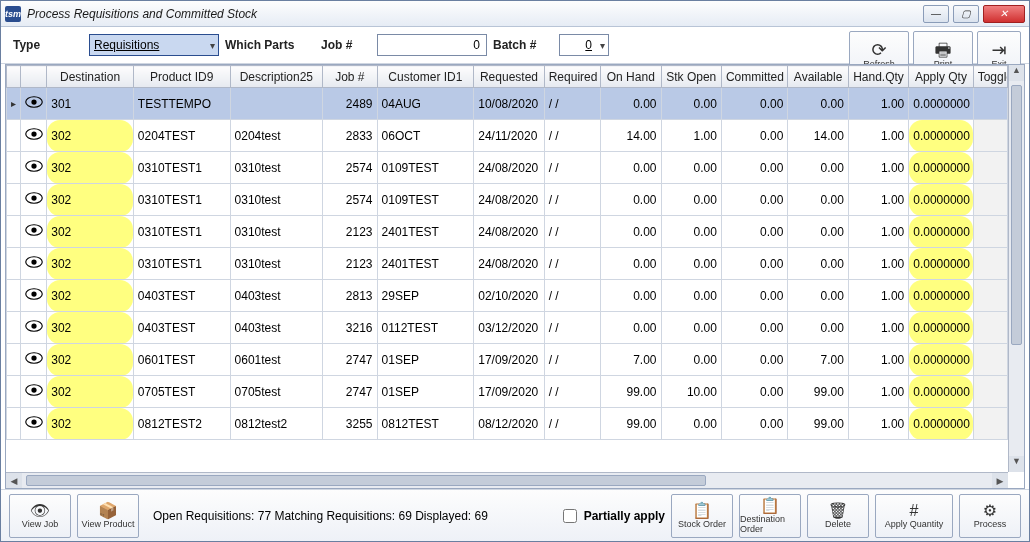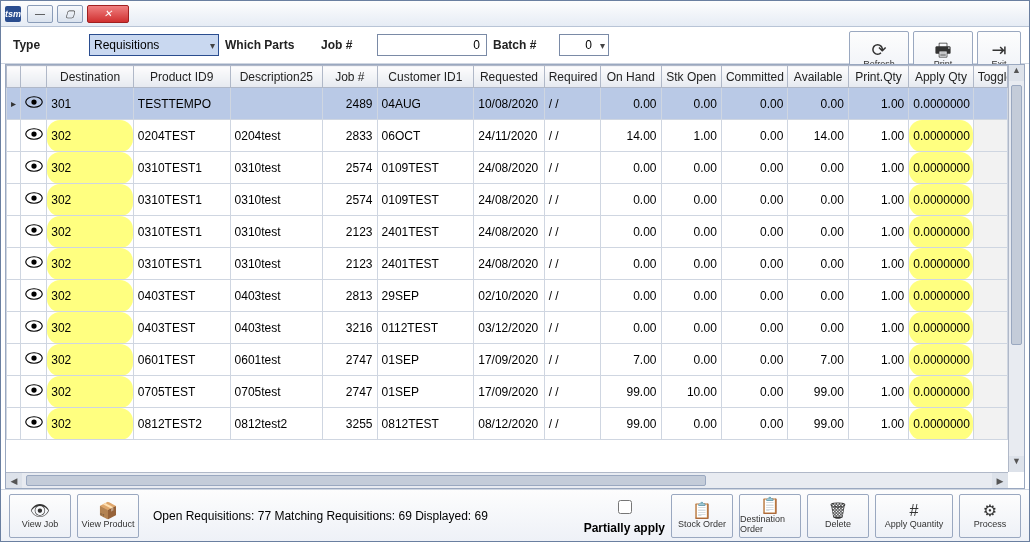--- a/index.html
+++ b/index.html
@@ -9,21 +9,21 @@
   .titlebar .app-icon { width:16px;height:16px;background:#2a4d8f;color:#fff;font-size:9px;display:flex;align-items:center;justify-content:center;font-weight:bold;margin-right:6px;border-radius:2px;}
   .titlebar .title-text { flex:1; color:#1a1a1a; }
   .win-btns { display:flex; gap:4px; }
   .win-btn { width:26px; height:18px; border:1px solid #8a9cb8; background:linear-gradient(#f6f8fb,#dbe3ee); border-radius:2px; display:flex;align-items:center;justify-content:center;font-size:10px;color:#333;cursor:pointer;}
   .win-btn.close { background:linear-gradient(#f08080,#d03030); color:#fff; border-color:#a02020; width:42px;}
   .toolbar { padding:6px 12px 6px 12px; display:flex; gap:7px; background:#fff; border-bottom:1px solid #cfd6e1;}
   .tb-row { display:flex; align-items:center; gap:6px; height:24px;}
   .lbl { font-size:12px; font-weight:bold; width:70px; color:#222;}
   .lbl.sm { width:90px; font-weight:bold;}
   .combo, .textin { height:22px; border:1px solid #7a8aa6; font-size:12px; padding:0 4px; background:#fff; }
-  .combo { position:relative; display:flex; align-items:center; padding-right:16px;}
+  .combo { position:relative; display:flex; align-items:center; padding-right:16px;text-decoration:underline;}
   .combo::after { content:"▾"; position:absolute; right:3px; font-size:10px; color:#444;}
   .combo.hl { background:#c9d8f0; border:1px solid #2a4d8f; }
   .type-combo { width:130px;}
   .which-combo { width:130px;}
   .num-in { width:110px; text-align:right; padding-right:6px;}
   .src-combo{width:130px;} .dst-combo{width:130px;} .cust-in{width:115px;}
   .rh-btns { position:absolute; right:8px; top:30px; display:flex; gap:4px;}
   .icon-btn { width:60px; height:48px; border:1px solid #9aa8c0; background:linear-gradient(#fdfdfd,#eef1f7); border-radius:2px; display:flex;flex-direction:column;align-items:center;justify-content:center;font-size:9px;color:#333;cursor:pointer;}
   .icon-btn .ic { font-size:18px; line-height:1; }
   .icon-btn.sm{width:44px;}
@@ -44,30 +44,31 @@
   .vscroll .arr{position:absolute;left:0;right:0;height:16px;text-align:center;font-size:9px;color:#555;background:#dde2ea;}
   .vscroll .arr.up{top:0;} .vscroll .arr.dn{bottom:0;}
   .hscroll { position:absolute; left:0; right:16px; bottom:0; height:16px; background:#e8ebf1; border-top:1px solid #b0b8c8;}
   .hscroll .thumb{position:absolute;top:2px;bottom:2px;left:20px;width:680px;background:#c4ccd9;border:1px solid #9aa8c0;border-radius:2px;}
   .hscroll .arr{position:absolute;top:0;bottom:0;width:16px;text-align:center;font-size:9px;color:#555;background:#dde2ea;line-height:16px;}
   .hscroll .arr.l{left:0;} .hscroll .arr.r{right:0;}
   .statusbar { height:52px; background:linear-gradient(#fdfdfd,#eef1f7); border-top:1px solid #cfd6e1; display:flex; align-items:center; padding:4px 8px; gap:6px;}
   .sb-btn { width:62px; height:44px; border:1px solid #9aa8c0; background:linear-gradient(#fdfdfd,#eef1f7); border-radius:2px; display:flex;flex-direction:column;align-items:center;justify-content:center;font-size:9px;color:#333;cursor:pointer;}
   .sb-btn .ic { font-size:16px; line-height:1;}
   .sb-text { font-size:12px; padding:0 8px; flex:1;}
-  .cb { display:flex; align-items:center; gap:4px; font-size:12px;flex-direction:column;}
+  .cb { display:flex; align-items:center; gap:4px; font-size:12px;}
   .cb input{width:14px;height:14px;}
   .togcell { background:#f2f2f2;}
 </style>
 </head>
 <body>
 
 <div class="window">
   <div class="titlebar">
     <div class="app-icon">tsm</div>
+    <div class="title-text">Process Requisitions and Committed Stock</div>
     <div class="win-btns">
       <div class="win-btn">―</div>
       <div class="win-btn">▢</div>
       <div class="win-btn close">✕</div>
     </div>
   </div>
 
   <div class="toolbar">
     <div class="tb-row">
       <span class="lbl">Type</span>
@@ -127,21 +128,21 @@
               <th>Product ID9</th>
               <th>Description25</th>
               <th>Job #</th>
               <th>Customer ID1</th>
               <th>Requested</th>
               <th>Required</th>
               <th>On Hand</th>
               <th>Stk Open</th>
               <th>Committed</th>
               <th>Available</th>
-              <th>Print.Qty</th>
+              <th>Hand.Qty</th>
               <th>Apply Qty</th>
               <th>Toggle</th>
             </tr>
           </thead>
         <tbody id="grid-body">
             <tr class="sel">
               <td class="rowmark">▸</td>
               <td><span class="eye"><svg viewBox="0 0 24 16">
                     <ellipse cx="12" cy="8" rx="11" ry="7" fill="none" stroke="#000" stroke-width="1.5"></ellipse>
                     <circle cx="12" cy="8" r="3.5" fill="#000"></circle>

